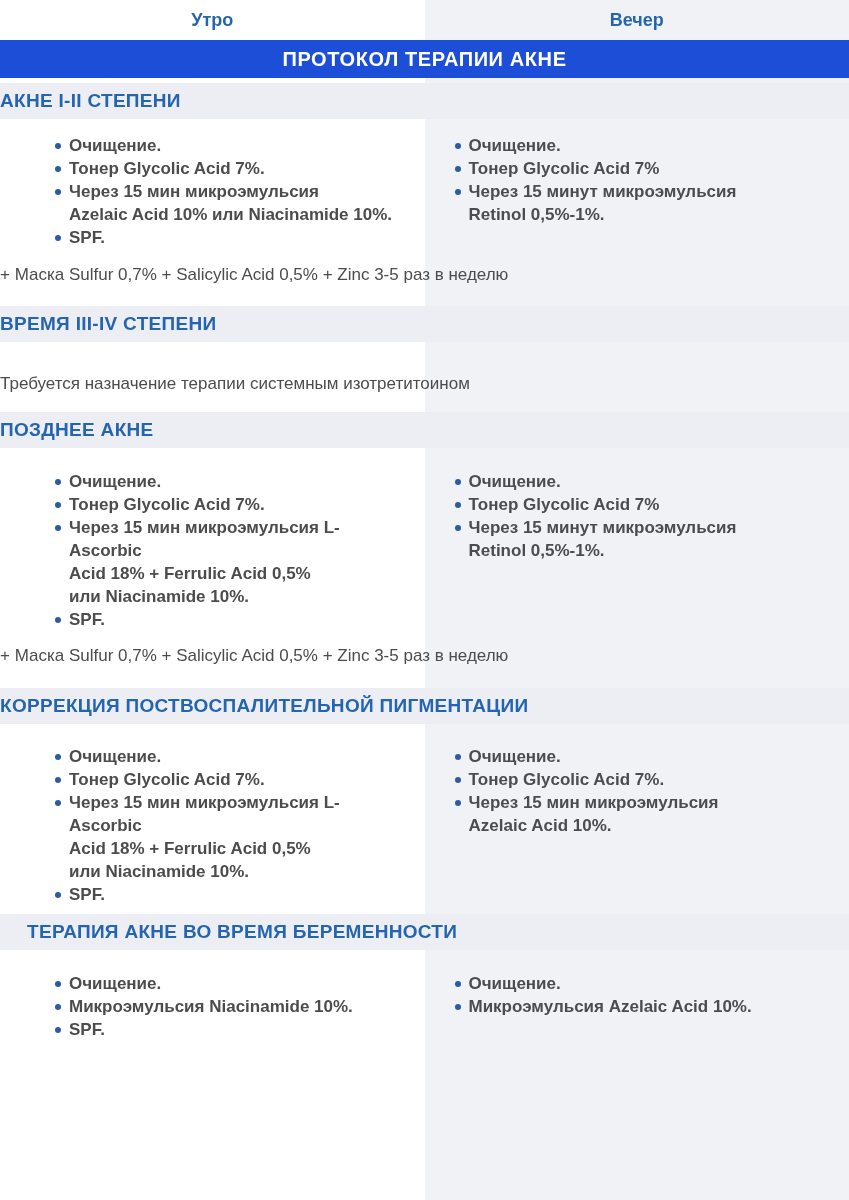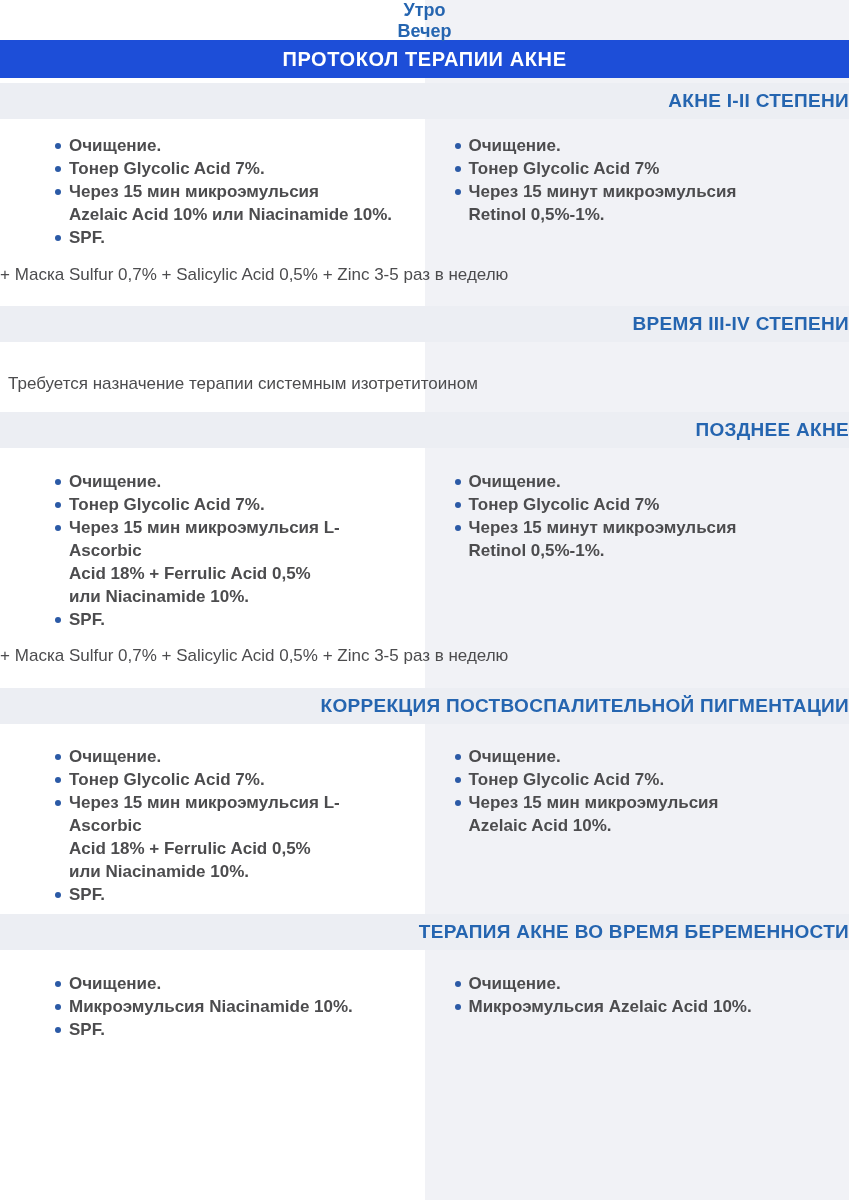--- a/index.html
+++ b/index.html
@@ -10,38 +10,38 @@
     font-family:"Liberation Sans", sans-serif;
     overflow:hidden;
   }
   .evening-bg {
     position:absolute; left:425px; top:0;
     width:424px; height:1200px;
     background:#f1f2f6;
   }
   .content { position:relative; z-index:1; }
 
-  .header-row { display:flex; height:40px; align-items:center;flex-direction:column; }
+  .header-row { display:flex; height:40px; align-items:center; }
   .col-header {
     width:50%; text-align:center;
     color:#2565b0; font-weight:bold; font-size:18px;
   }
 
   .banner {
     height:38px; line-height:38px;
     background:#1d4ed8; color:#ffffff;
     text-align:center; font-weight:bold; font-size:20px;
     letter-spacing:0.6px;
     margin-bottom:5px;
   }
 
   .band {
     height:36px; line-height:36px;
     background:#eceef3; color:#2565b0;
-    text-align:right; font-weight:bold; font-size:19px;
+    text-align:left; font-weight:bold; font-size:19px;
     letter-spacing:0.3px;
   }
 
   .cols { display:flex; }
   .col { width:50%; box-sizing:border-box; }
   .col.morning { padding-left:55px; padding-right:14px; }
   .col.evening { padding-left:30px; padding-right:14px; }
 
   ul.steps { margin:0; padding:0; list-style:none;font-weight:bold; }
   ul.steps li {
@@ -57,21 +57,21 @@
 
   .note {
     text-align:left; color:#4c4c4e;
     font-size:17px; line-height:23px;
   }
 
   
   #s1-cols { margin-top:15px; }
   #s1-note { margin-top:14px; }
   #s2-band { margin-top:20px; }
-  #s2-note { margin-top:30px;padding-left:8px; }
+  #s2-note { margin-top:30px; }
   #s3-band { margin-top:17px; }
   #s3-cols { margin-top:22px; }
   #s3-note { margin-top:13px; }
   #s4-band { margin-top:21px; }
   #s4-cols { margin-top:21px; }
   #s5-band { margin-top:8px;padding-left:27px; }
   #s5-cols { margin-top:22px; }
 </style>
 </head>
 <body>

